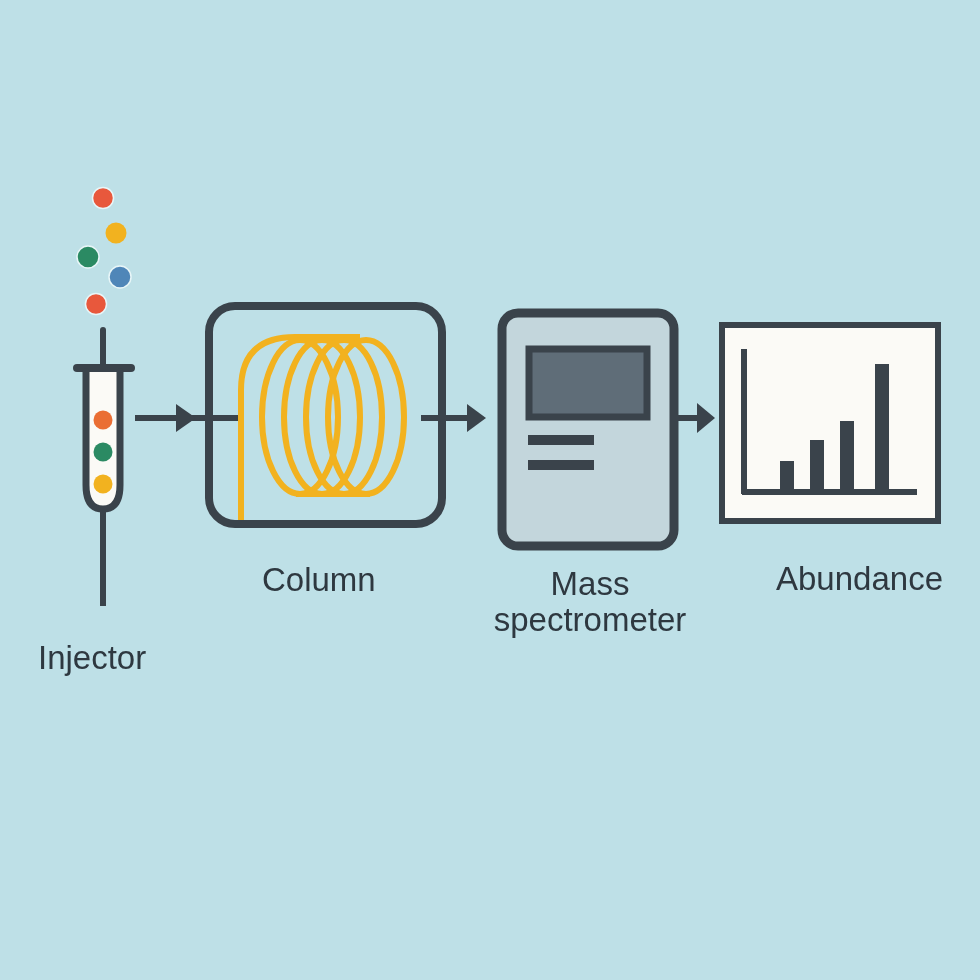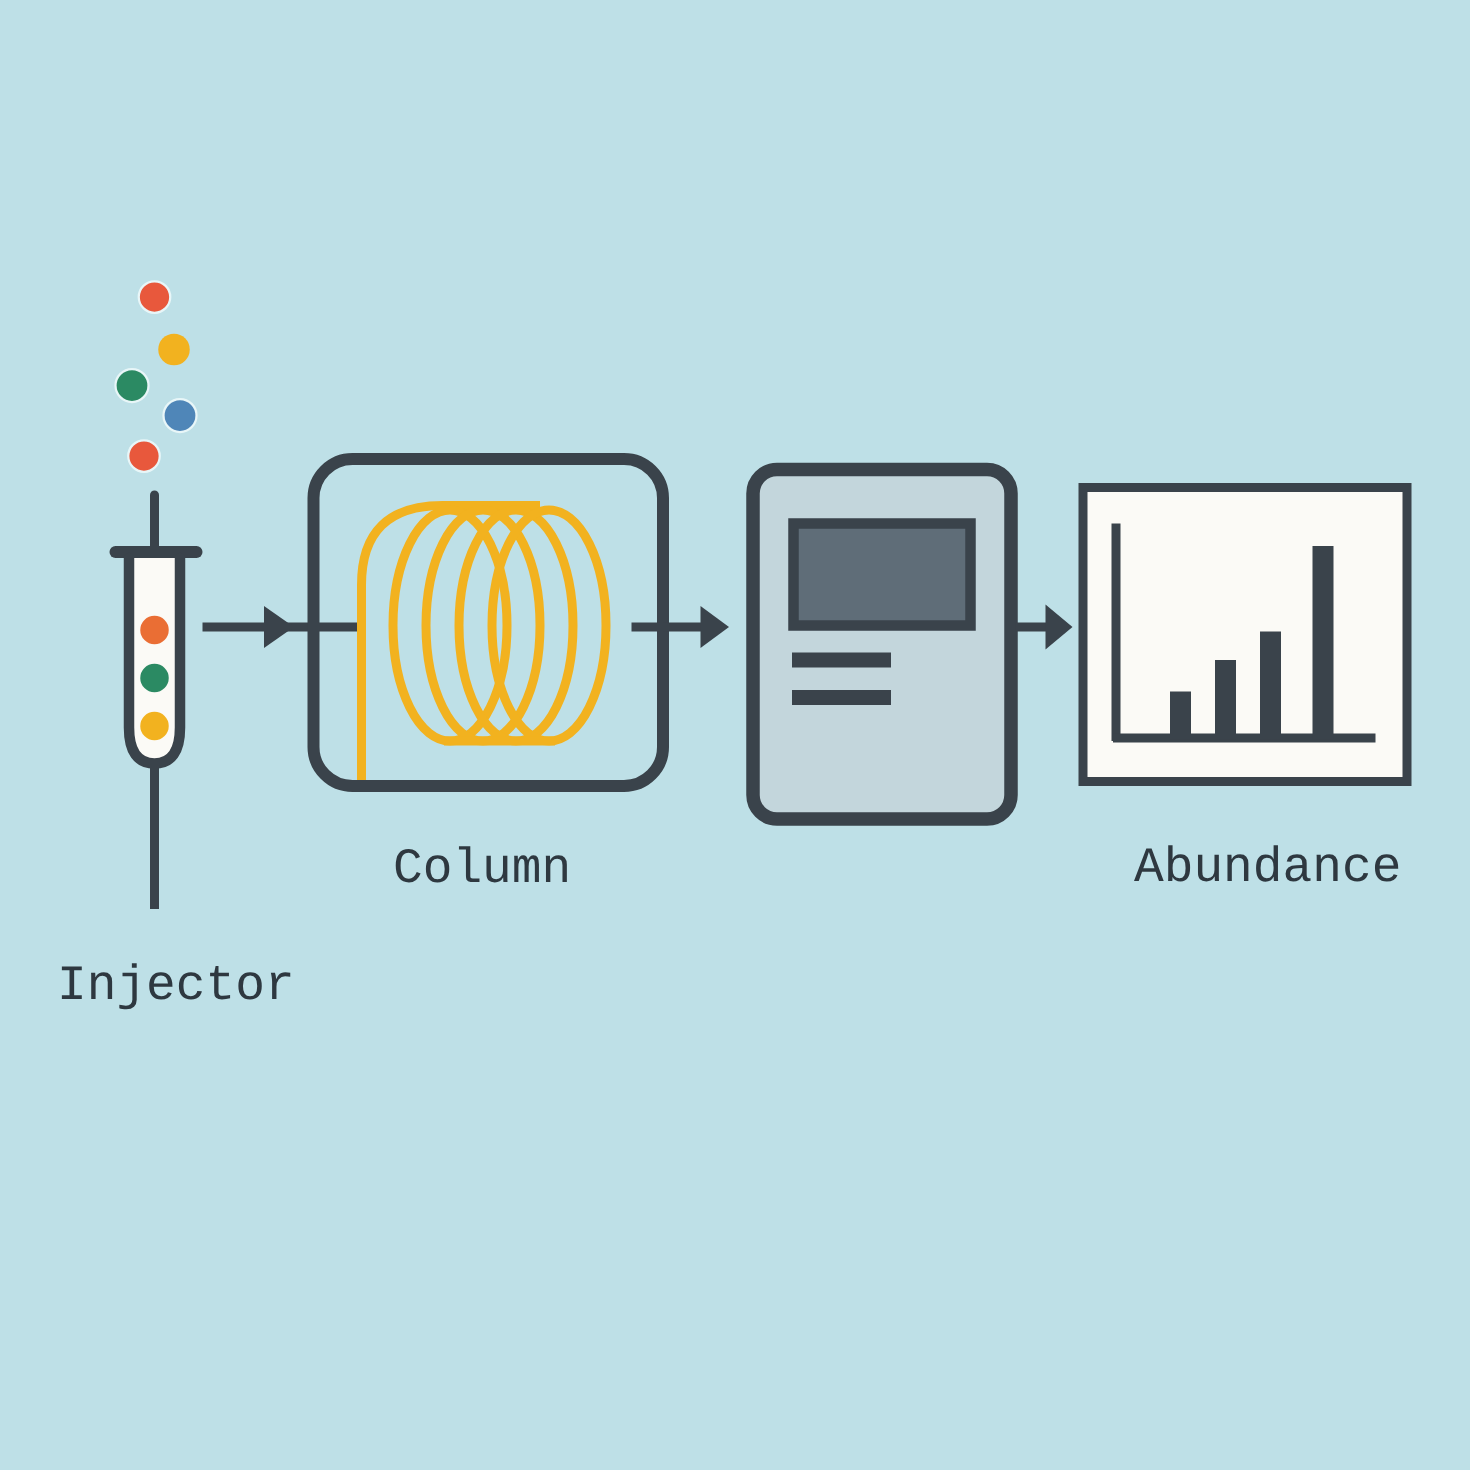--- a/index.html
+++ b/index.html
@@ -11,21 +11,21 @@
     font-family: "DejaVu Sans", sans-serif;
   }
   svg.diagram { position: absolute; left: 0; top: 0; }
   .label {
     position: absolute;
     color: #2e3840;
     font-size: 33px;
     line-height: 1.1;
     text-align: center;
     white-space: nowrap;
-    font-family: Liberation Mono, monospace;
+    font-family: Liberation Sans, sans-serif;
   }
 </style>
 </head>
 <body>
 
 <svg class="diagram" width="980" height="980" viewBox="0 0 980 980" xmlns="http://www.w3.org/2000/svg">
 
   <g>
     <circle cx="103" cy="198" r="10.5" fill="#e8583c" stroke="#e8f6f8" stroke-width="1.5"></circle>
     <circle cx="116" cy="233" r="10.5" fill="#f2b21f"></circle>
@@ -89,14 +89,16 @@
     <rect x="780" y="461" width="14" height="32" fill="#3a434b"></rect>
     <rect x="810" y="440" width="14" height="53" fill="#3a434b"></rect>
     <rect x="840" y="421" width="14" height="72" fill="#3a434b"></rect>
     <rect x="875" y="364" width="14" height="129" fill="#3a434b"></rect>
   </g>
 </svg>
 
 <div class="label" style="left:38px; top:640px;">Injector</div>
 <div class="label" style="left:262px; top:562px;">Column</div>
 <div class="label" style="left:474px; top:566px; width:232px;">
+  <div>Mass</div>
+  <div>spectrometer</div>
 </div>
-<div class="label" style="left:756px; top:561px;">Abundance</div>
+<div class="label" style="left:776px; top:561px;">Abundance</div>
 
 </body></html>

